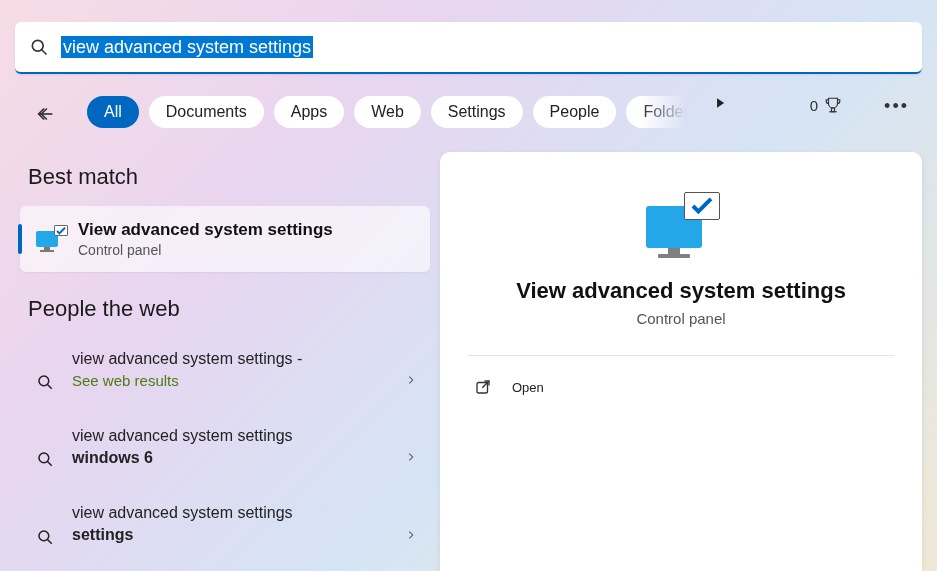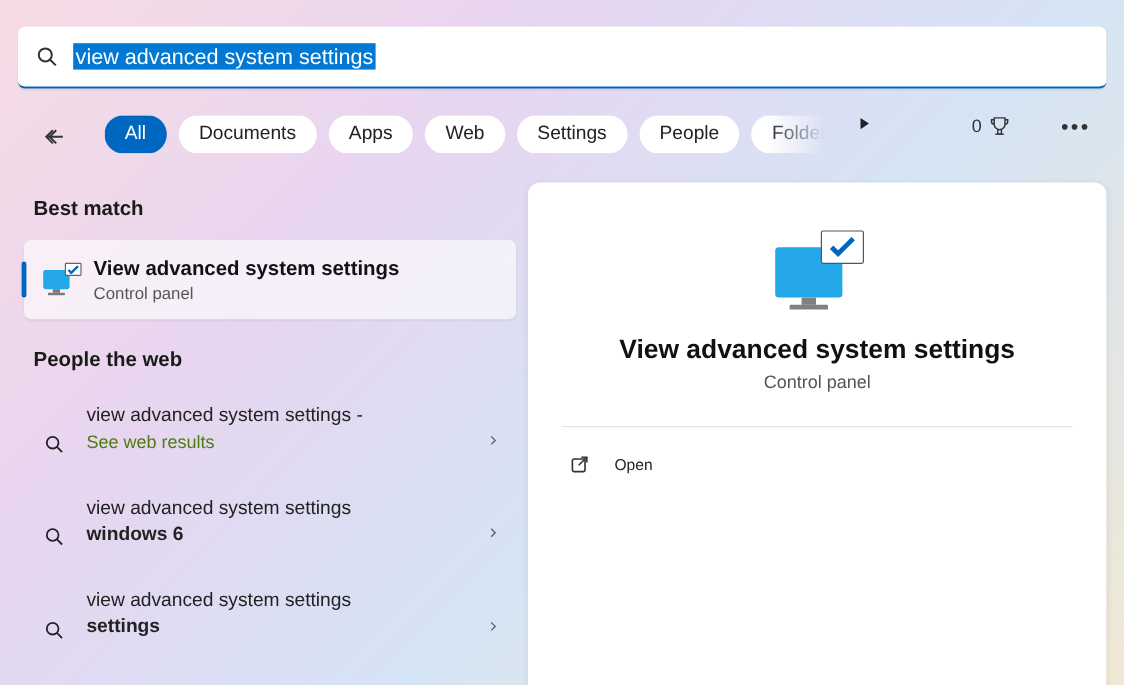--- a/index.html
+++ b/index.html
@@ -58,21 +58,21 @@
   .spacer { flex: 1; }
   .points { display: flex; align-items: center; gap: 6px; font-size: 15px; color: #333; }
   .more-btn { margin-left: 18px; cursor: pointer; letter-spacing: 2px; color: #333; font-size: 18px; }
 
   
   .left-col {
     position: absolute;
     left: 20px; top: 160px; width: 410px;
   }
   .section-head {
-    font-size: 17px; font-weight: 700; color: #1a1a1a;
+    font-size: 22px; font-weight: 400; color: #1a1a1a;
     margin: 4px 8px 16px;
   }
   .best-card {
     background: rgba(255,255,255,.6);
     border-radius: 6px;
     position: relative;
     padding: 14px 14px 14px 16px;
     display: flex; align-items: center; gap: 14px;
     box-shadow: 0 1px 2px rgba(0,0,0,.06);
     margin-bottom: 24px;

